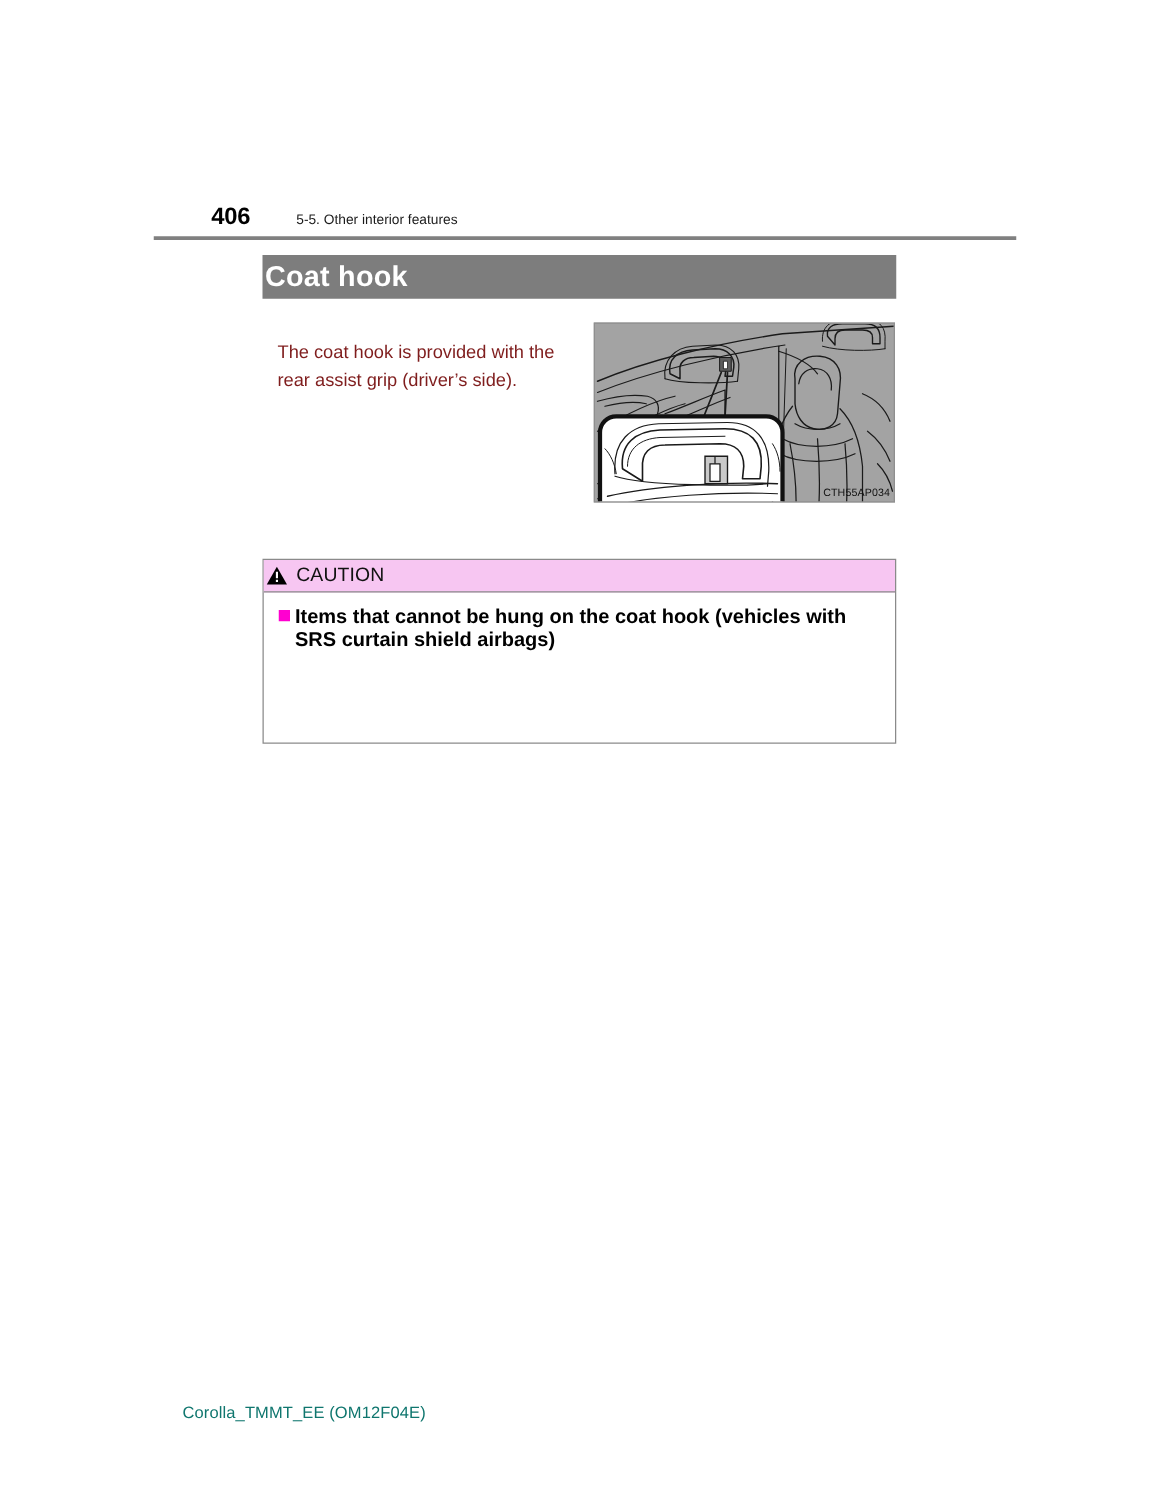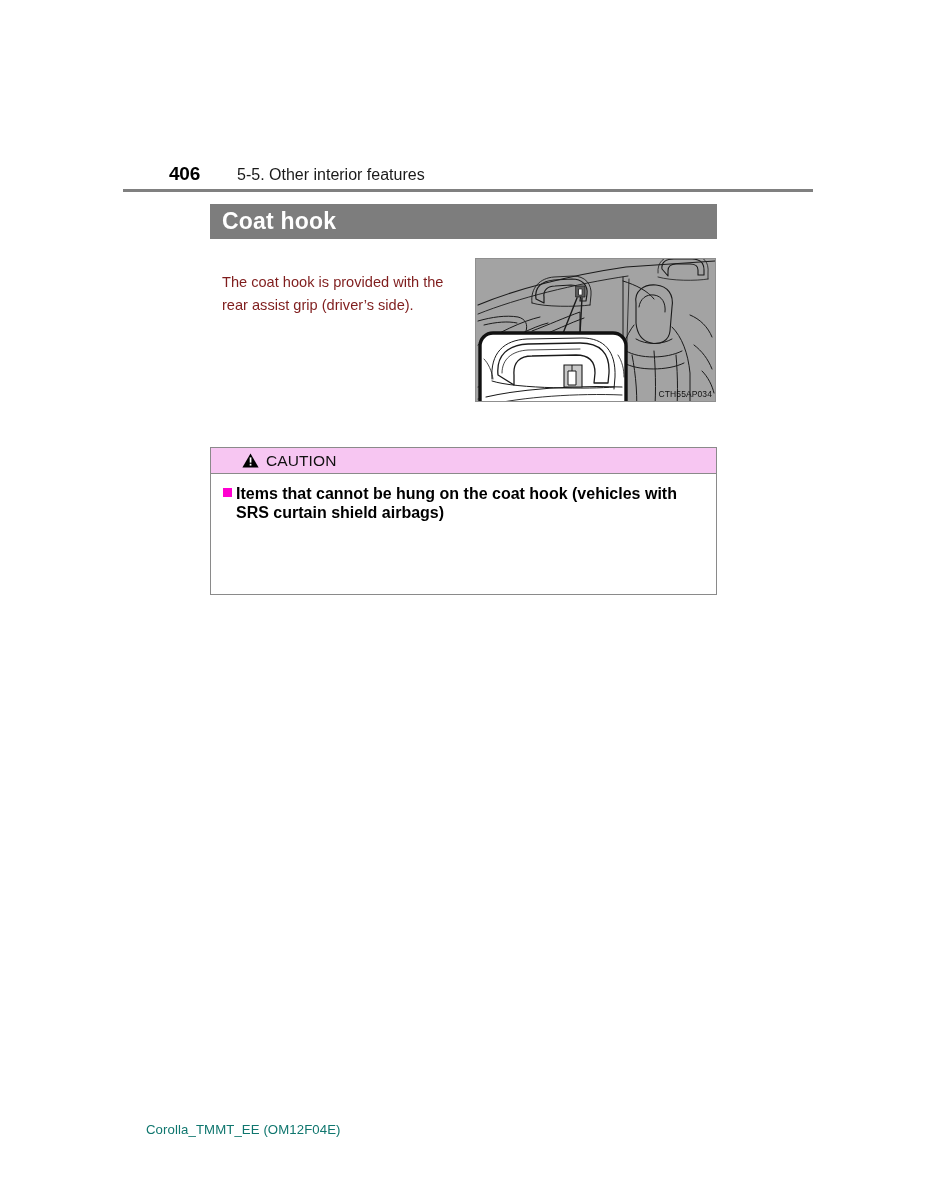--- a/index.html
+++ b/index.html
@@ -28,21 +28,21 @@
     margin-left: 46px;
   }
   .page-number {
     font-size: 19px;
     font-weight: bold;
     letter-spacing: -0.2px;
     color: #000;
     width: 68px;
   }
   .section-title {
-    font-size: 16px;
+    font-size: 11px;
     font-weight: normal;
     color: #1a1a1a;
   }
   .head-rule {
     position: absolute;
     left: 123px;
     top: 189px;
     width: 690px;
     height: 3px;
     background: #808080;
@@ -57,21 +57,21 @@
     height: 35px;
     background: #7d7d7d;
     display: flex;
     align-items: center;
   }
   .title-bar-text {
     color: #ffffff;
     font-size: 23px;
     font-weight: bold;
     letter-spacing: 0.2px;
-    padding-left: 12px;
+    padding-left: 2px;
     line-height: 1;
   }
 
   
   .body-copy {
     position: absolute;
     left: 222px;
     top: 256px;
     width: 245px;
     font-size: 14.6px;
@@ -112,21 +112,21 @@
     border: 1px solid #8a8a8a;
     box-sizing: border-box;
     background: #ffffff;
   }
   .caution-header {
     height: 26px;
     background: #f7c6f2;
     border-bottom: 1px solid #8a8a8a;
     display: flex;
     align-items: center;
-    padding-left: 31px;
+    padding-left: 2px;
     box-sizing: border-box;
   }
   .warn-icon {
     width: 17px;
     height: 15px;
     margin-right: 7px;
     display: block;
   }
   .caution-header-text {
     font-size: 15.5px;

